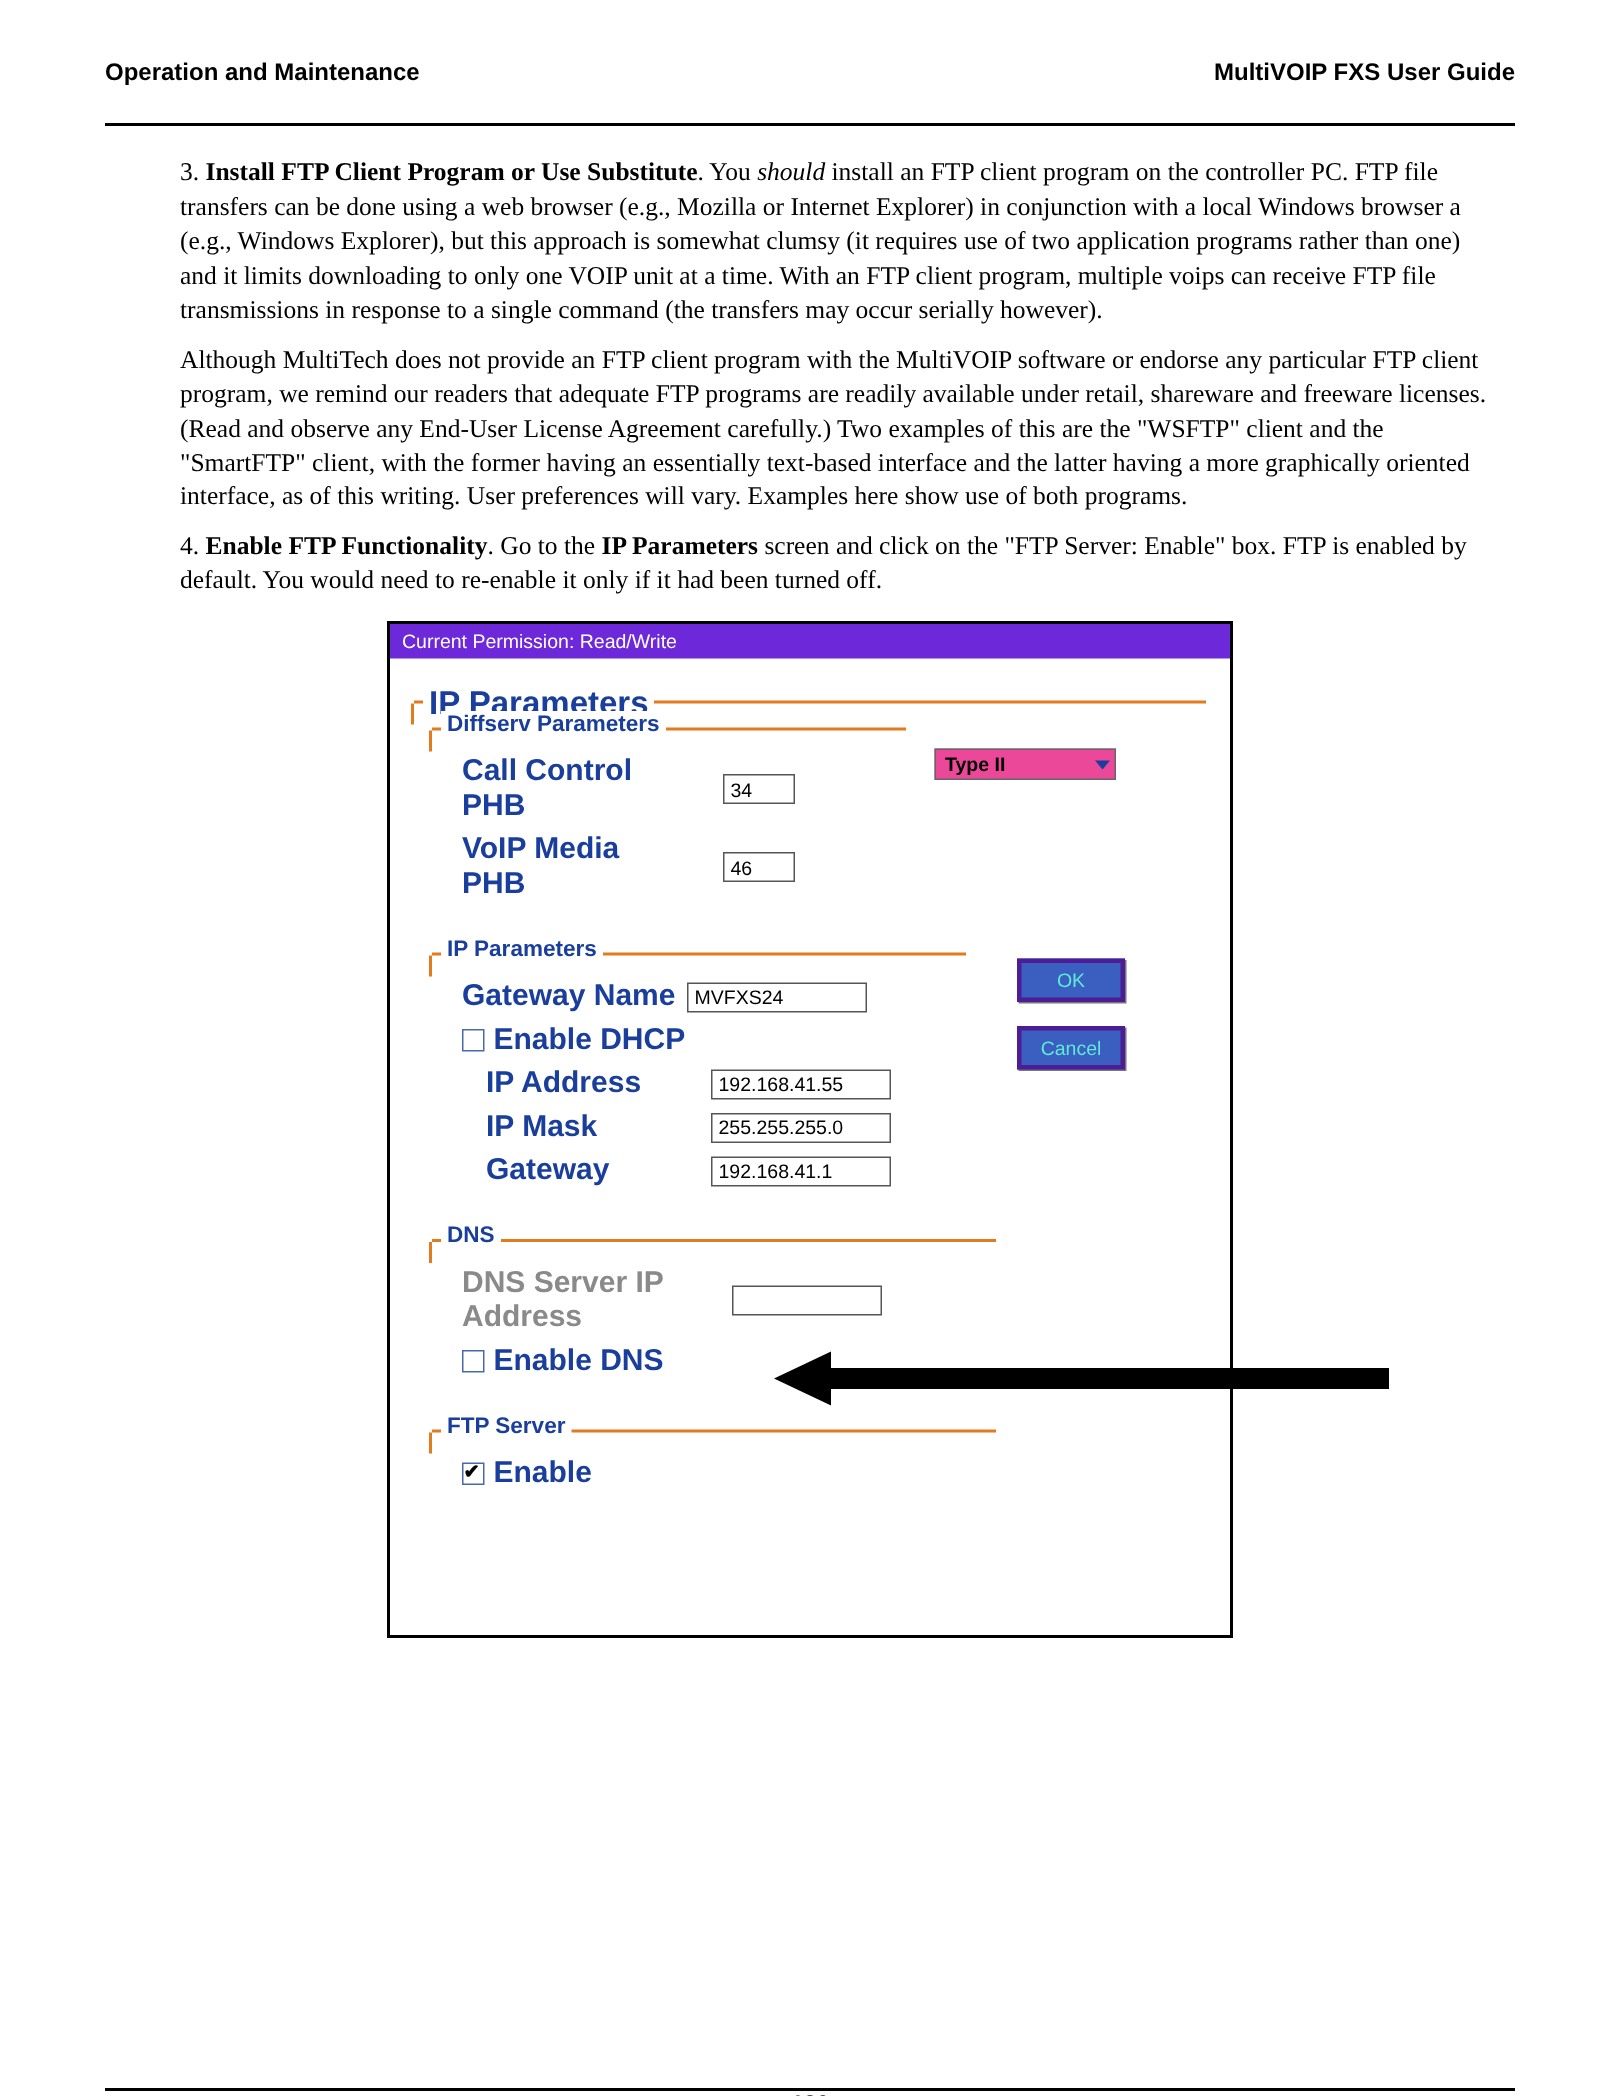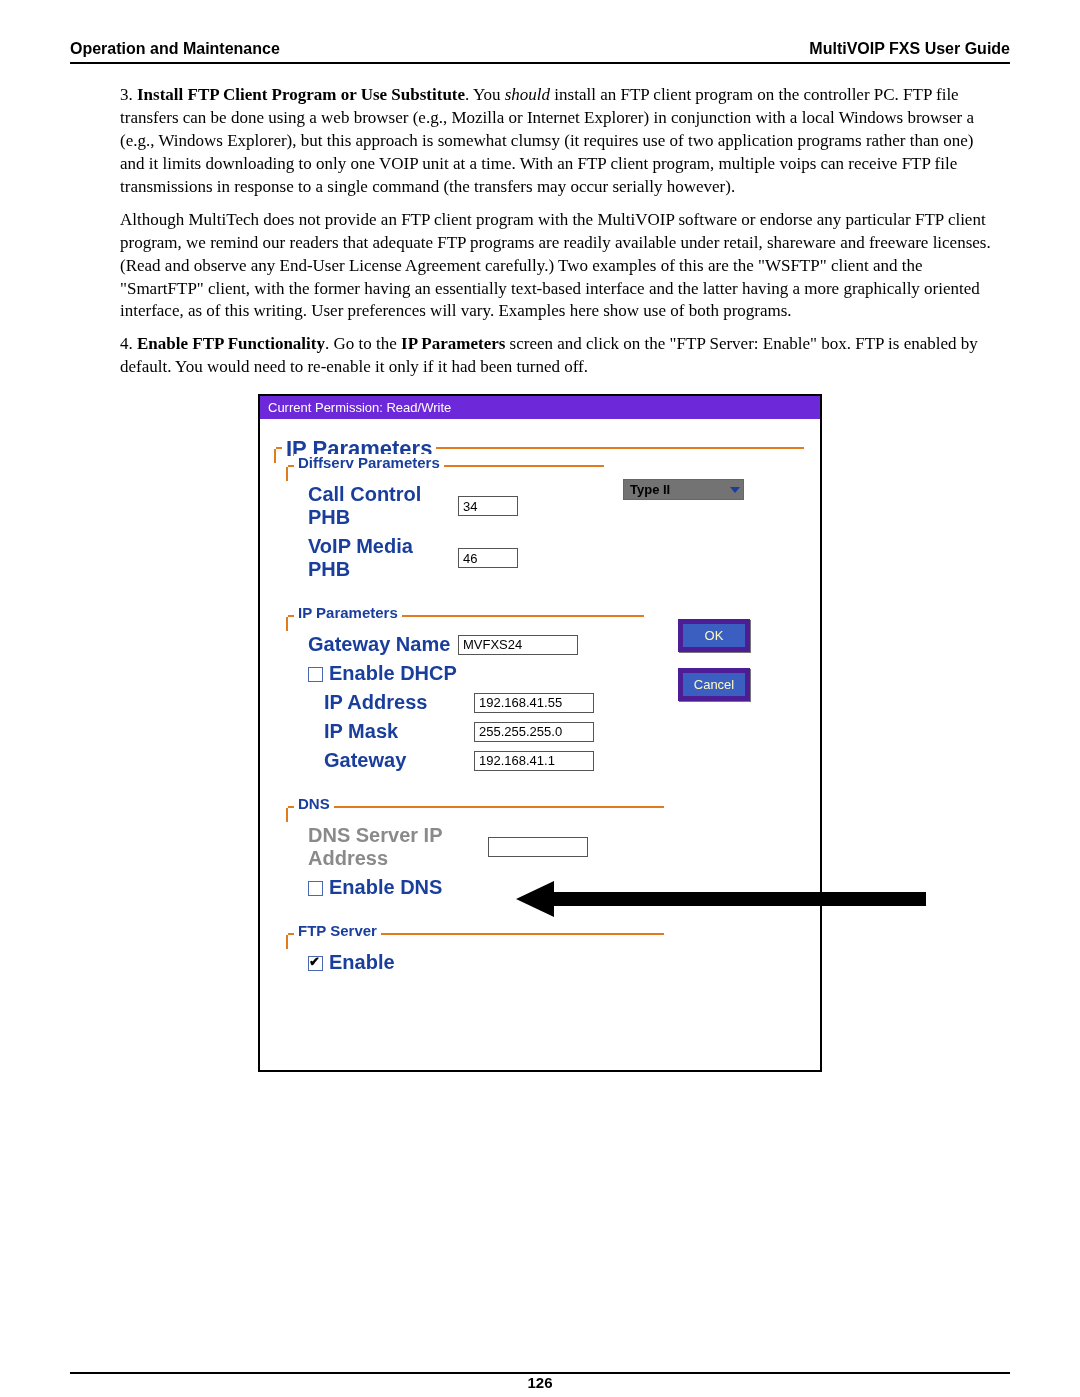--- a/index.html
+++ b/index.html
@@ -15,21 +15,21 @@
     box-sizing: border-box;
     width: 1080px;
   }
   .header-row {
     display: flex;
     justify-content: space-between;
     font-family: Arial, Helvetica, sans-serif;
     font-weight: bold;
     font-size: 16px;
     border-bottom: 2px solid #000;
-    padding-bottom: 4px;
+    padding-bottom: 24px;
     margin-bottom: 20px;
   }
   .body-text {
     margin-left: 50px;
     margin-right: 10px;
     font-size: 17px;
     line-height: 1.35;
   }
   .body-text p { margin: 0 0 10px 0; }
   .footer {
@@ -104,21 +104,21 @@
   .lbl.disabled { color: #8a8a8a; }
   input.txt {
     border: 1px solid #555;
     height: 20px;
     font-size: 13px;
     padding: 1px 4px;
     font-family: Arial, sans-serif;
     width: 120px;
     box-sizing: border-box;
   }
-  input.txt.small { width: 60px; }
+  input.txt.small { width: 48px; margin-left: 24px; }
   .cb {
     display: inline-block;
     width: 13px; height: 13px;
     border: 1px solid #4a68b0;
     margin-right: 6px;
     vertical-align: middle;
     position: relative;
     background: #fff;
   }
   .cb.checked::after {
@@ -127,21 +127,21 @@
     top: -3px; left: 0px;
     font-size: 13px;
     color: #000;
   }
   .dropdown {
     position: absolute;
     right: 60px;
     top: 30px;
     width: 110px;
     border: 1px solid #666;
-    background: #737373;
+    background: #ec4899;
     font-size: 13px;
     font-weight: bold;
     display: flex;
     justify-content: space-between;
     align-items: center;
     padding: 2px 3px 2px 6px;
   }
   .dropdown .arrow {
     width: 0; height: 0;
     border-left: 5px solid transparent;
@@ -150,26 +150,26 @@
     margin-left: 6px;
   }
   .btn-stack {
     position: absolute;
     right: 54px;
     top: 170px;
     width: 72px;
   }
   .btn {
     background: #3a5fc0;
-    color: #fef9c3;
+    color: #5eead4;
     font-size: 13px;
     text-align: center;
     padding: 4px 0;
     margin-bottom: 16px;
-    border: 5px solid #4c1d95;
+    border: 3px solid #4c1d95;
     box-shadow: 1px 1px 0 #777;
   }
   .arrow-svg {
     position: absolute;
     left: 240px;
     top: 430px;
     width: 410px;
     height: 40px;
   }
 </style>

